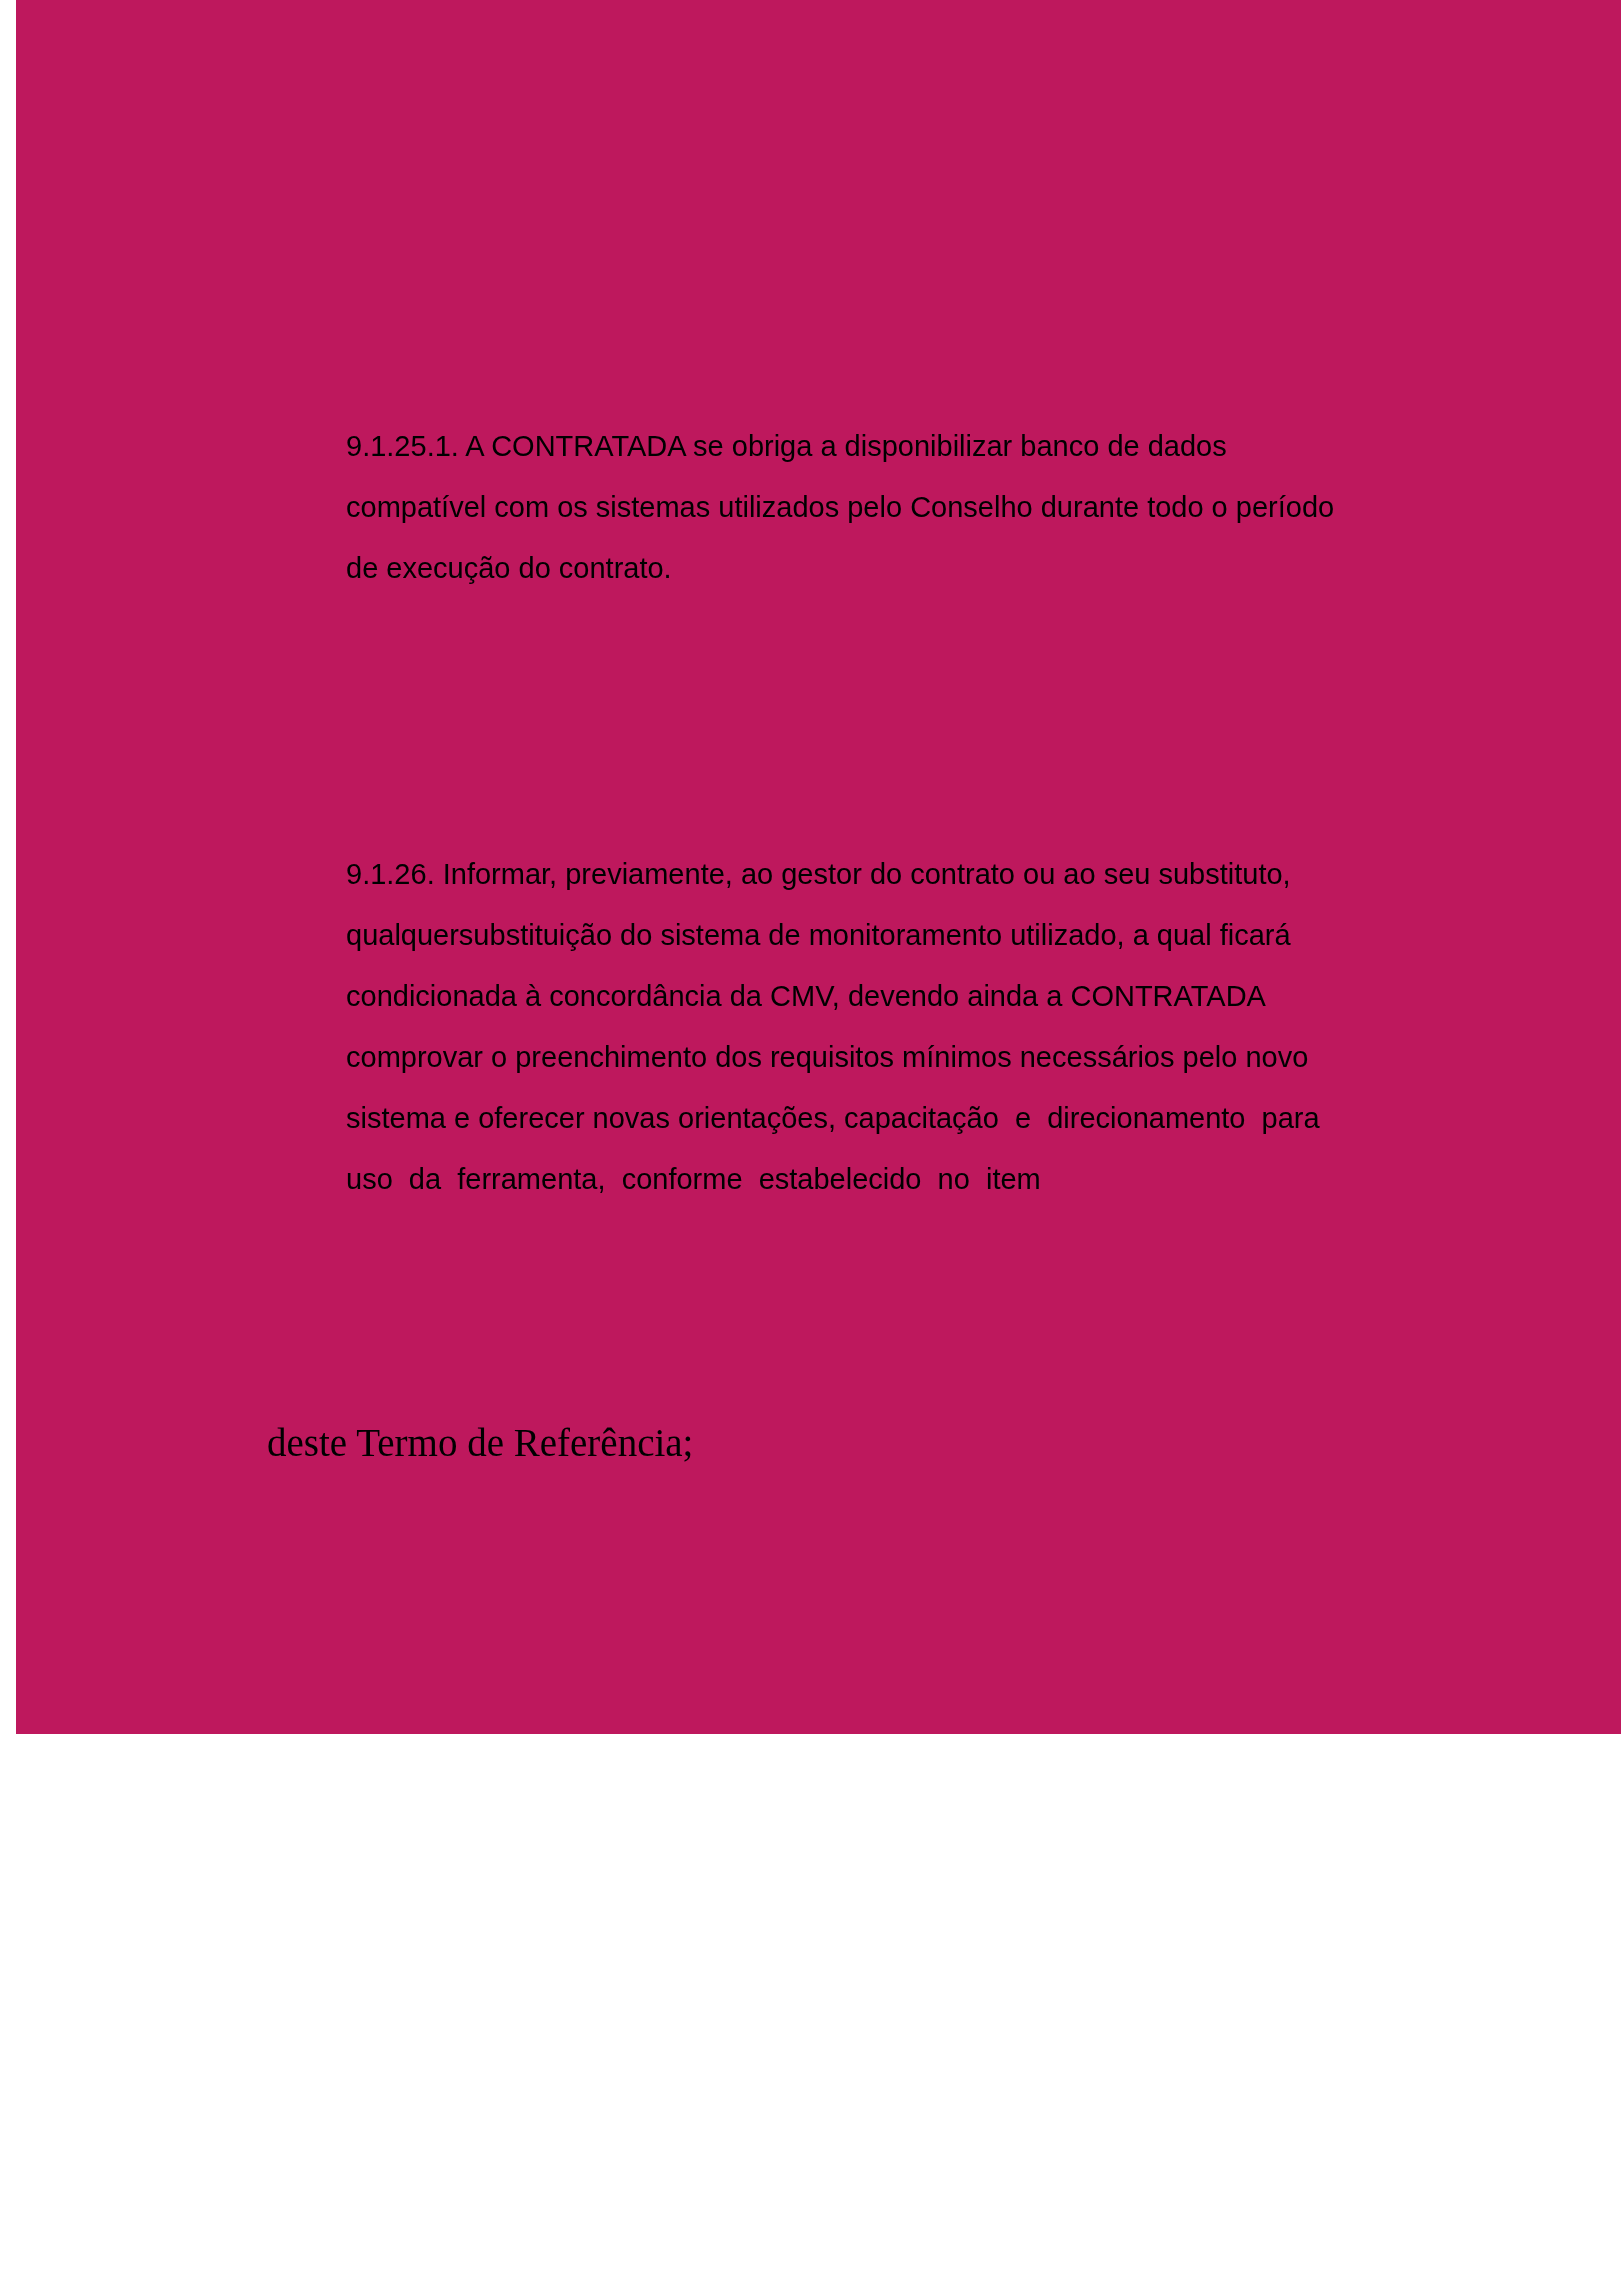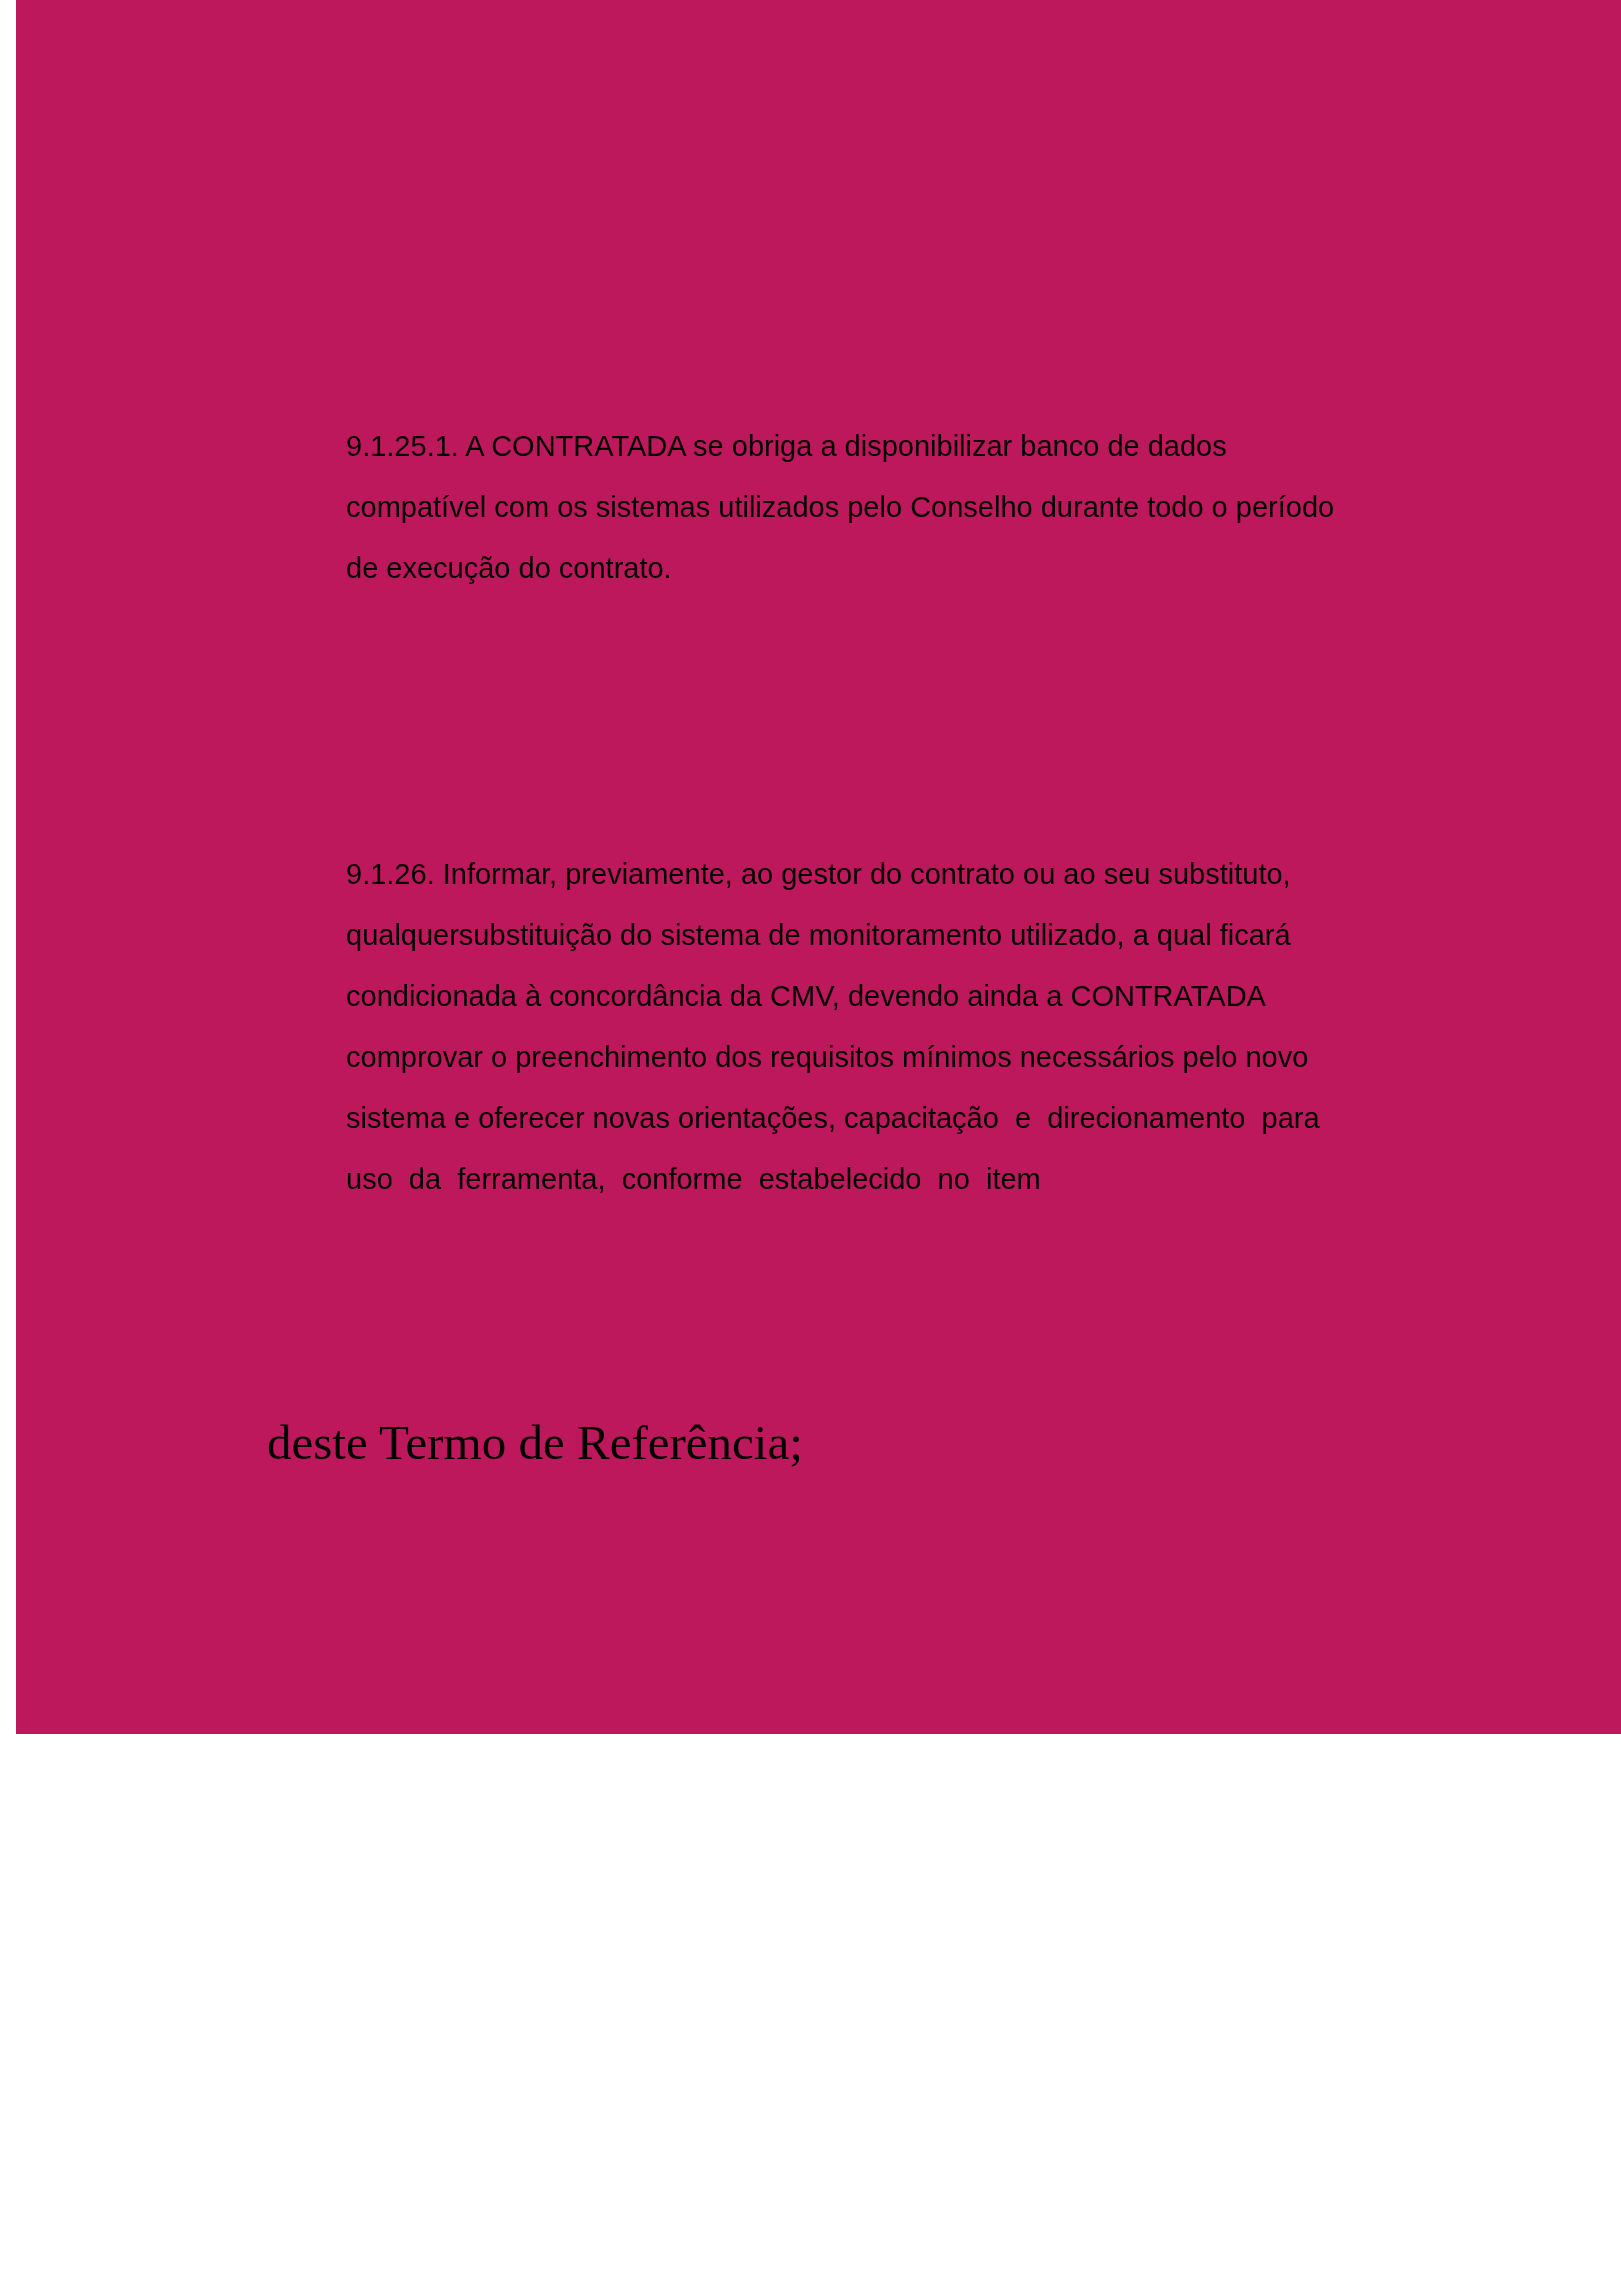--- a/index.html
+++ b/index.html
@@ -28,21 +28,21 @@
   }
   p.para {
     margin: 0 0 62px 0;
     padding: 0;
   }
   p.para.tight-after {
     margin-bottom: 14.7px;
   }
   .serif-line {
     font-family: "Liberation Serif", "DejaVu Serif", serif;
-    font-size: 49px;
+    font-size: 39px;
     line-height: 69px;
     margin: 0 0 65px -79px;
     white-space: pre-wrap;
   }
 </style>
 </head>
 <body>
 
 <div class="page">
   <div class="content">

